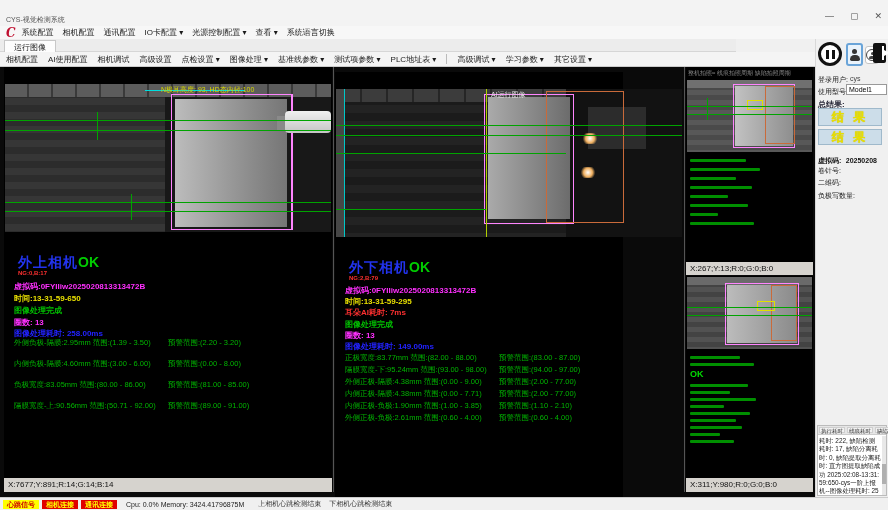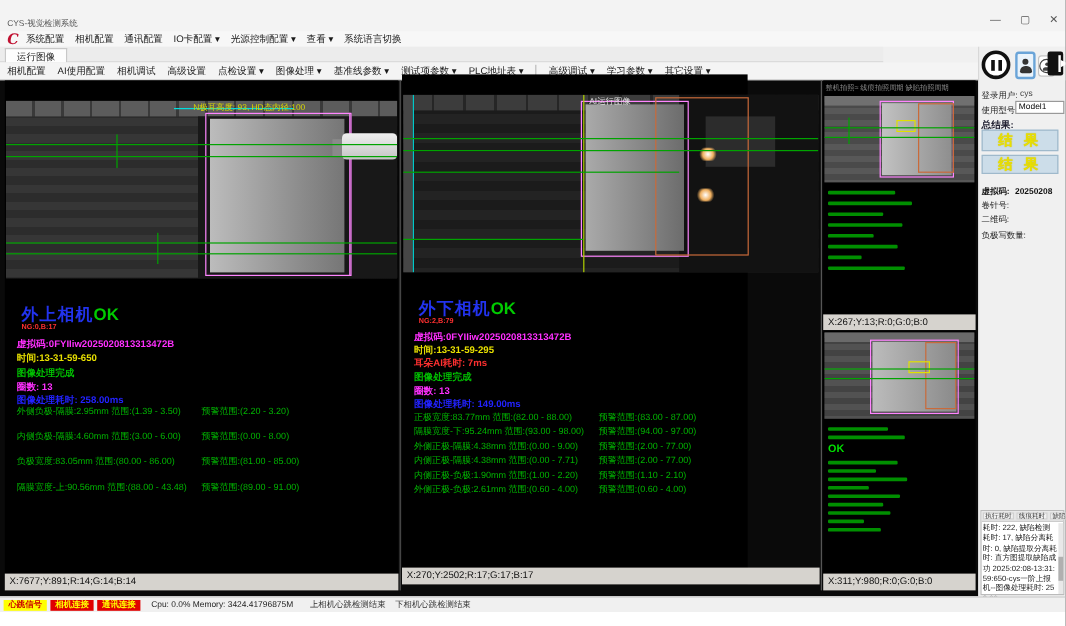--- a/index.html
+++ b/index.html
@@ -172,26 +172,26 @@
     <div class="abs nw ln ln-green" style="left:10px;top:238px">图像处理完成</div>
     <div class="abs nw ln ln-magenta" style="left:10px;top:250px">圈数: 13</div>
     <div class="abs nw ln ln-blue" style="left:10px;top:261px">图像处理耗时: 258.00ms</div>
 
     <div class="abs nw meas" style="left:10px;top:271px">外侧负极-隔膜:2.95mm 范围:(1.39 - 3.50)</div>
     <div class="abs nw meas" style="left:164px;top:271px">预警范围:(2.20 - 3.20)</div>
     <div class="abs nw meas" style="left:10px;top:292px">内侧负极-隔膜:4.60mm 范围:(3.00 - 6.00)</div>
     <div class="abs nw meas" style="left:164px;top:292px">预警范围:(0.00 - 8.00)</div>
     <div class="abs nw meas" style="left:10px;top:313px">负极宽度:83.05mm 范围:(80.00 - 86.00)</div>
     <div class="abs nw meas" style="left:164px;top:313px">预警范围:(81.00 - 85.00)</div>
-    <div class="abs nw meas" style="left:10px;top:334px">隔膜宽度-上:90.56mm 范围:(88.00 - 43.48)</div>
+    <div class="abs nw meas" style="left:10px;top:334px">隔膜宽度-上:90.56mm 范围:(50.71 - 92.00)</div>
     <div class="abs nw meas" style="left:164px;top:334px">预警范围:(89.00 - 91.00)</div>
     <div class="abs coordbar nw" style="left:0;top:411px;width:328px;height:14px">X:7677;Y:891;R:14;G:14;B:14</div>
   </div>
 
-  <div class="abs vp" style="left:335px;top:62px;width:288px;height:425px">
+  <div class="abs vp" style="left:335px;top:72px;width:288px;height:425px">
     <div class="abs cam" style="left:1px;top:17px;width:346px;height:148px;
          background:repeating-linear-gradient(180deg,#232323 0 8px,#1b1b1b 8px 16px)">
       <div class="abs" style="left:0;top:0;width:346px;height:13px;
            background:repeating-linear-gradient(90deg,#3c3c3c 0 24px,#262626 24px 26px)"></div>
       <div class="abs" style="left:0;top:0;width:8px;height:148px;background:#464646"></div>
       <div class="abs" style="left:8px;top:0;width:1px;height:148px;background:#00c8c8"></div>
       <div class="abs" style="left:230px;top:0;width:116px;height:148px;background:#121212"></div>
       <div class="abs" style="left:252px;top:18px;width:58px;height:42px;background:#2c2c2c"></div>
       <div class="abs" style="left:246px;top:44px;width:16px;height:11px;
            background:radial-gradient(circle,#ffffff,#f0b060 45%,rgba(0,0,0,0) 75%)"></div>
@@ -219,25 +219,24 @@
     <div class="abs nw ln ln-magenta" style="left:10px;top:258px">圈数: 13</div>
     <div class="abs nw ln ln-blue" style="left:10px;top:269px">图像处理耗时: 149.00ms</div>
     <div class="abs nw meas" style="left:10px;top:281px">正极宽度:83.77mm 范围:(82.00 - 88.00)</div>
     <div class="abs nw meas" style="left:164px;top:281px">预警范围:(83.00 - 87.00)</div>
     <div class="abs nw meas" style="left:10px;top:293px">隔膜宽度-下:95.24mm 范围:(93.00 - 98.00)</div>
     <div class="abs nw meas" style="left:164px;top:293px">预警范围:(94.00 - 97.00)</div>
     <div class="abs nw meas" style="left:10px;top:305px">外侧正极-隔膜:4.38mm 范围:(0.00 - 9.00)</div>
     <div class="abs nw meas" style="left:164px;top:305px">预警范围:(2.00 - 77.00)</div>
     <div class="abs nw meas" style="left:10px;top:317px">内侧正极-隔膜:4.38mm 范围:(0.00 - 7.71)</div>
     <div class="abs nw meas" style="left:164px;top:317px">预警范围:(2.00 - 77.00)</div>
-    <div class="abs nw meas" style="left:10px;top:329px">内侧正极-负极:1.90mm 范围:(1.00 - 2.20)</div>
+    <div class="abs nw meas" style="left:10px;top:329px">内侧正极-负极:1.90mm 范围:(1.00 - 3.85)</div>
     <div class="abs nw meas" style="left:164px;top:329px">预警范围:(1.10 - 2.10)</div>
     <div class="abs nw meas" style="left:10px;top:341px">外侧正极-负极:2.61mm 范围:(0.60 - 4.00)</div>
     <div class="abs nw meas" style="left:164px;top:341px">预警范围:(0.60 - 4.00)</div>
-    <div class="abs coordbar nw" style="left:0;top:411px;width:348px;height:14px">X:270;Y:2502;R:17;G:17;B:17</div>
   </div>
 
   <div class="abs vp" style="left:686px;top:67px;width:127px;height:208px">
     <div class="abs nw" style="left:2px;top:2px;font-size:6px;color:#8a8a8a">整机拍照≈ 线痕拍照周期 缺陷拍照周期</div>
     <div class="abs cam" style="left:1px;top:13px;width:125px;height:72px;
          background:repeating-linear-gradient(180deg,#585858 0 5px,#4a4a4a 5px 10px)">
       <div class="abs" style="left:0;top:0;width:125px;height:8px;background:#707070"></div>
       <div class="abs" style="left:48px;top:6px;width:58px;height:60px;
            background:linear-gradient(90deg,#c2c2c2,#8e8e8e)"></div>
       <div class="abs" style="left:46px;top:4px;width:62px;height:64px;border:1px solid #ff85ff"></div>

